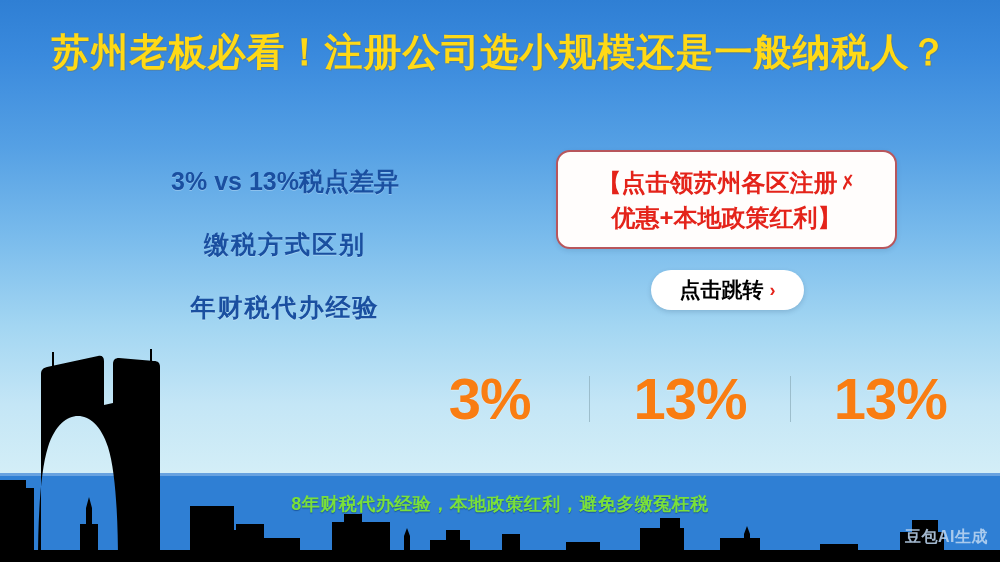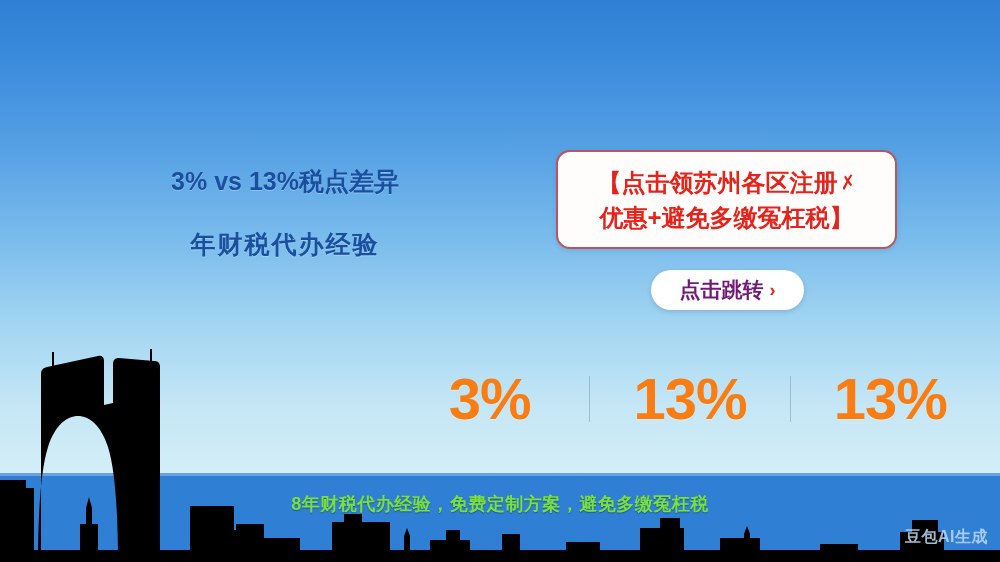--- a/index.html
+++ b/index.html
@@ -131,21 +131,21 @@
     background: #ffffff;
     border-radius: 22px;
     box-shadow: 0 2px 5px rgba(20,50,90,0.18);
     display: flex;
     align-items: center;
     justify-content: center;
     gap: 6px;
     cursor: pointer;
   }
   .jump-pill .txt {
-    color: #701a75;
+    color: #000000;
     font-size: 21px;
     font-weight: bold;
     letter-spacing: 0px;
     white-space: nowrap;
   }
   .jump-pill .chev {
     color: #e4231a;
     font-size: 18px;
     font-weight: bold;
     line-height: 1;
@@ -245,43 +245,45 @@
       <rect x="344" y="222" width="18" height="38"></rect>
       <rect x="446" y="238" width="14" height="22"></rect>
       <rect x="660" y="226" width="20" height="34"></rect>
       <rect x="912" y="228" width="26" height="32"></rect>
 
       <path d="M404,258 L404,244 L407,236 L410,244 L410,258 Z"></path>
       <path d="M744,258 L744,242 L747,234 L750,242 L750,258 Z"></path>
     </g>
   </svg>
 
+  <div class="headline">苏州老板必看！注册公司选小规模还是一般纳税人？</div>
 
   <div class="bullets">
     <div class="bullet-line b1">3% vs 13%税点差异</div>
+    <div class="bullet-line b2">缴税方式区别</div>
     <div class="bullet-line b3">年财税代办经验</div>
   </div>
 
   <div class="cta-card">
     <div class="cta-line">
       <span>【点击领苏州各区注册</span><span class="mark">✗</span>
     </div>
-    <div class="cta-line">优惠+避免多缴冤枉税】</div>
+    <div class="cta-line">优惠+本地政策红利】</div>
   </div>
 
   <div class="jump-pill">
     <span class="txt">点击跳转</span>
     <span class="chev">›</span>
   </div>
 
   <div class="pct-row">
     <div class="pct">3%</div>
     <div class="pct-div"></div>
     <div class="pct">13%</div>
     <div class="pct-div"></div>
     <div class="pct">13%</div>
   </div>
 
-  <div class="strip-text">8年财税代办经验，免费定制方案，避免多缴冤枉税</div>
+  <div class="strip-text">8年财税代办经验，本地政策红利，避免多缴冤枉税</div>
 
   <div class="watermark">豆包AI生成</div>
 
 </div>
 
 </body></html>

